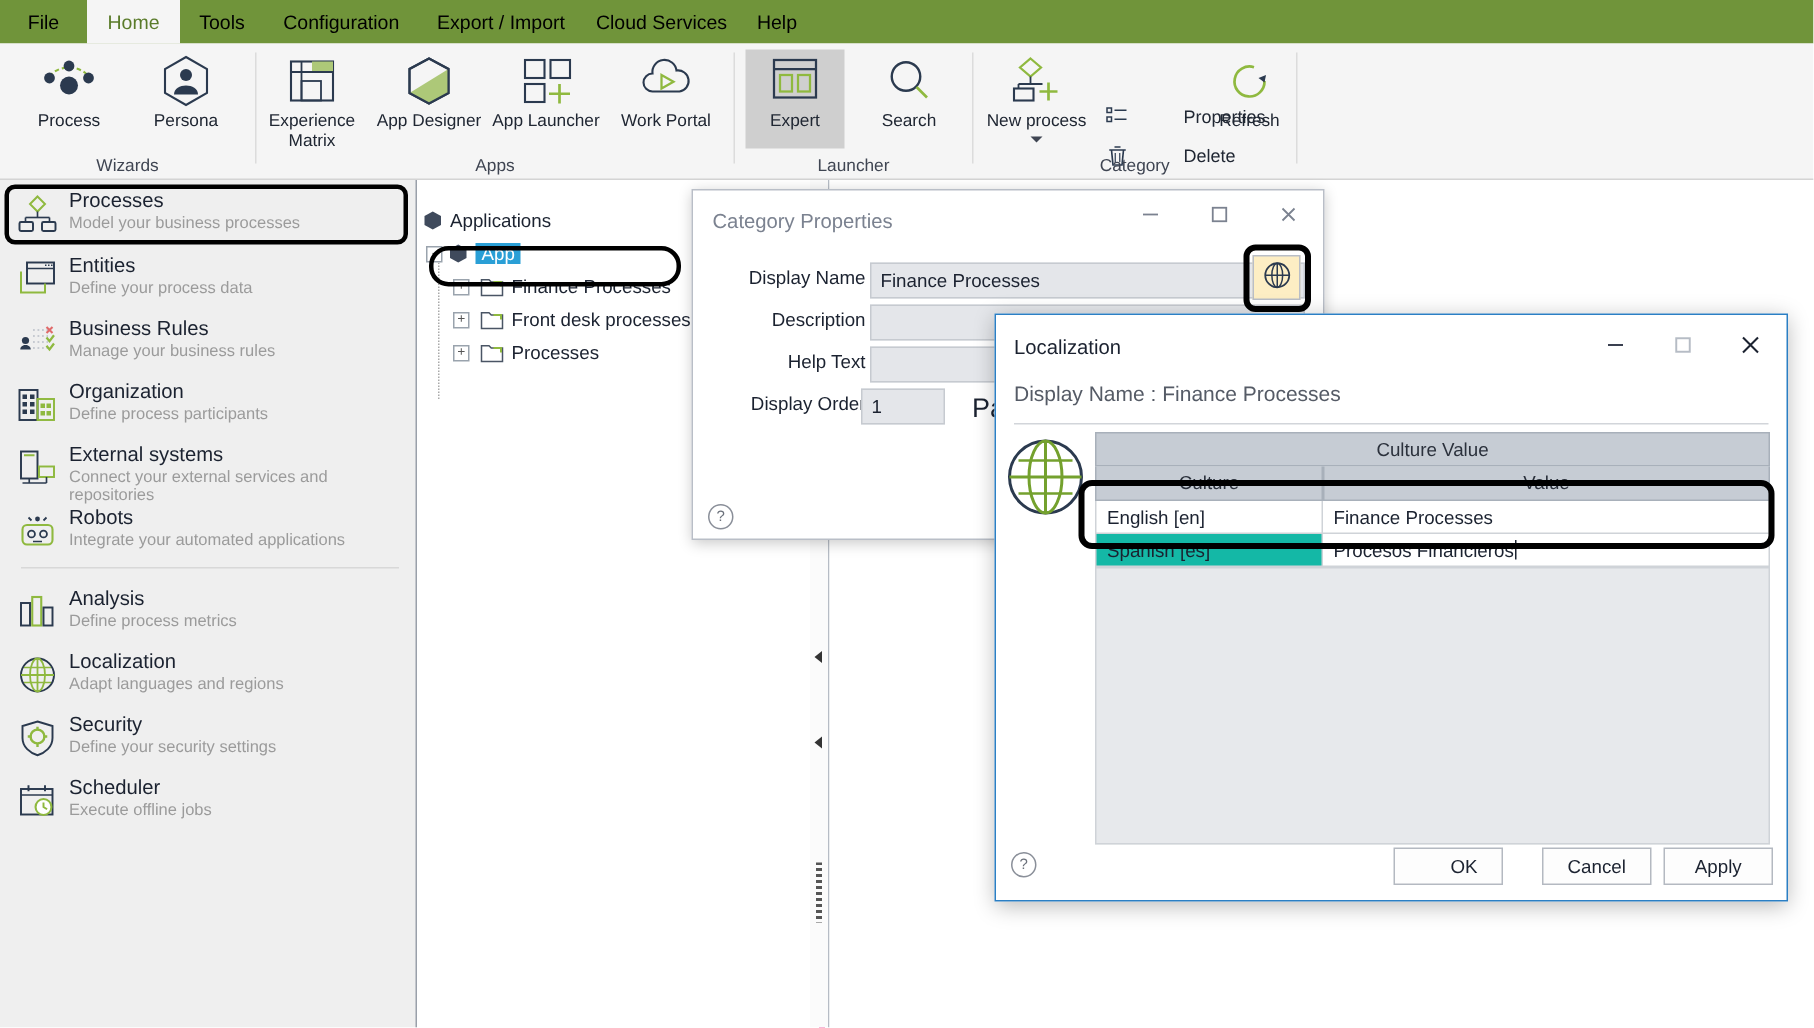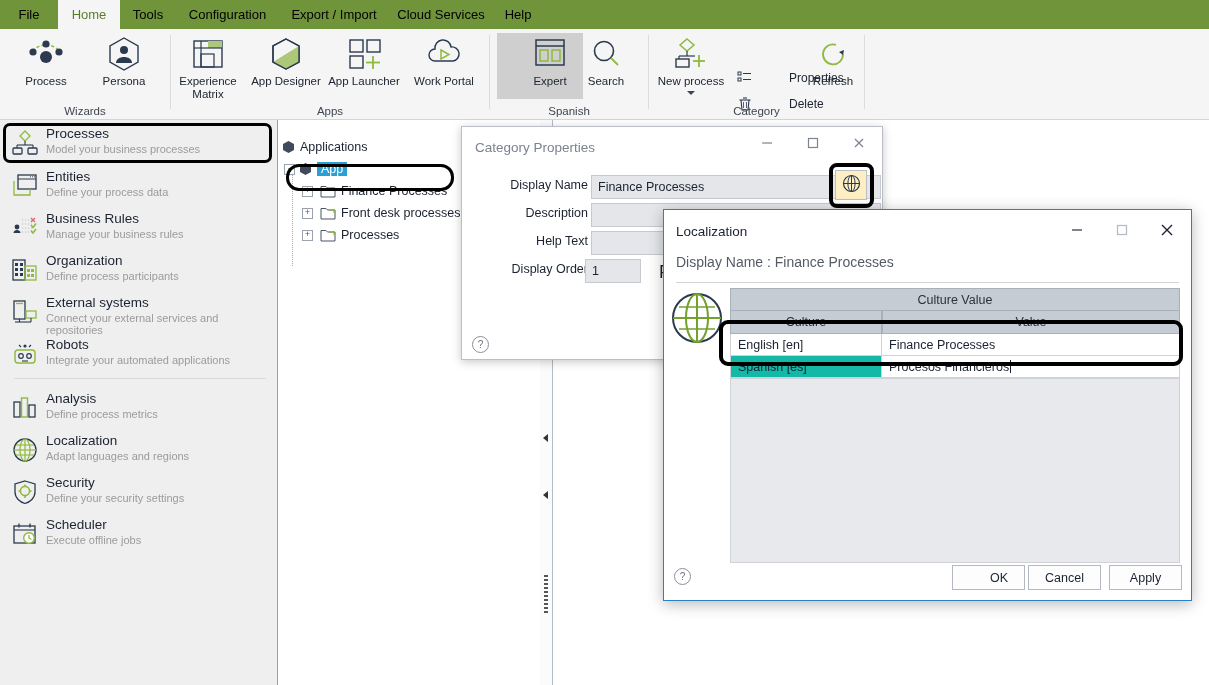--- a/index.html
+++ b/index.html
@@ -98,21 +98,21 @@
 
   
   #catdlg{
     position:absolute;left:461px;top:126px;width:420px;height:232px;
     background:#ffffff;border:1px solid #b9bec7;
     box-shadow:0 2px 9px rgba(0,0,0,.22);
   }
   #catdlg .title{position:absolute;left:13px;top:13px;font-size:13.5px;color:#7b8290;}
   .wbtn{position:absolute;top:4px;width:34px;height:26px;cursor:default;
         display:flex;align-items:center;justify-content:center;}
-  .frow{position:absolute;height:24px;margin-left:11px;}
+  .frow{position:absolute;height:24px;}
   .flabel{position:absolute;right:0;top:3px;font-size:12.5px;color:#1b2230;text-align:right;white-space:nowrap;}
   .finput{
     position:absolute;height:24px;background:#e4e6ea;border:1px solid #c6cad0;
     box-sizing:border-box;font-size:12.5px;color:#1b2230;
     display:flex;align-items:center;padding-left:6px;
   }
   #globe-btn{
     position:absolute;left:835px;top:170px;width:32px;height:30px;
     background:#fdeec4;border:1px solid #b9bec7;box-sizing:border-box;
     display:flex;align-items:center;justify-content:center;cursor:default;
@@ -262,21 +262,21 @@
   <div class="rb-btn" style="left:406px;width:76px;">
     <div class="ic">
       <svg width="40" height="34" viewBox="0 0 40 34">
         <path d="M11 24 A6 6 0 0 1 11 12 A8 8 0 0 1 27 10 A6 6 0 0 1 29 24 Z" fill="none" stroke="#2b3a4f" stroke-width="1.4"></path>
         <path d="M17 13 L25 17.5 L17 22 Z" fill="none" stroke="#8fb93f" stroke-width="1.5"></path>
       </svg>
     </div>
     <div>Work Portal</div>
   </div>
 
-  <div class="rb-btn sel" style="left:497px;width:66px;height:66px;padding-left:20px;">
+  <div class="rb-btn sel" style="left:497px;width:66px;height:66px;">
     <div class="ic">
       <svg width="36" height="34" viewBox="0 0 36 34">
         <rect x="4" y="3" width="28" height="25" fill="none" stroke="#2b3a4f" stroke-width="1.5"></rect>
         <line x1="4" y1="9" x2="32" y2="9" stroke="#2b3a4f" stroke-width="1.5"></line>
         <rect x="8" y="13" width="8" height="11" fill="none" stroke="#8fb93f" stroke-width="1.5"></rect>
         <rect x="20" y="13" width="8" height="11" fill="none" stroke="#8fb93f" stroke-width="1.5"></rect>
       </svg>
     </div>
     <div>Expert</div>
   </div>
@@ -337,21 +337,21 @@
       <svg width="34" height="32" viewBox="0 0 34 32">
         <path d="M27 16 A10 10 0 1 1 20 6.8" fill="none" stroke="#8fb93f" stroke-width="1.8"></path>
         <path d="M28 12 L27 17 L23 14 Z" fill="#2b3a4f"></path>
       </svg>
     </div>
     <div>Refresh</div>
   </div>
 
   <div class="rb-label" style="left:0;width:170px;">Wizards</div>
   <div class="rb-label" style="left:171px;width:318px;margin-top:21px;">Apps</div>
-  <div class="rb-label" style="left:490px;width:158px;">Spanish</div>
+  <div class="rb-label" style="left:490px;width:158px;">Launcher</div>
   <div class="rb-label" style="left:649px;width:215px;">Category</div>
 </div>
 
 <div id="sidebar">
 
   <div class="side-item" style="top:3px;">
     <span class="side-ic">
       <svg width="26" height="26" viewBox="0 0 26 26">
         <path d="M13 1 L18 6 L13 11 L8 6 Z" fill="none" stroke="#8fb93f" stroke-width="1.3"></path>
         <line x1="13" y1="11" x2="13" y2="15" stroke="#2b3a4f" stroke-width="1.1"></line>
@@ -698,21 +698,21 @@
 
     <div class="lrow-culture" style="top:68px;background:#14b8a6;">Spanish [es]</div>
     <div class="lrow-value" style="top:68px;">
       <span>Procesos Financieros</span>
         <span class="caretbar"></span>
     </div>
 
     <div class="lbody-empty"></div>
   </div>
 
-  <div class="dbtn" style="left:288px;top:355px;padding-left:21px;">OK</div>
+  <div class="dbtn" style="left:265px;top:355px;padding-left:21px;">OK</div>
   <div class="dbtn" style="left:364px;top:355px;">Cancel</div>
   <div class="dbtn" style="left:445px;top:355px;">Apply</div>
 
   <div style="position:absolute;left:10px;top:358px;">
     <span class="helpq">?</span>
   </div>
 </div>
 
 <div id="rows-highlight"></div>
 

